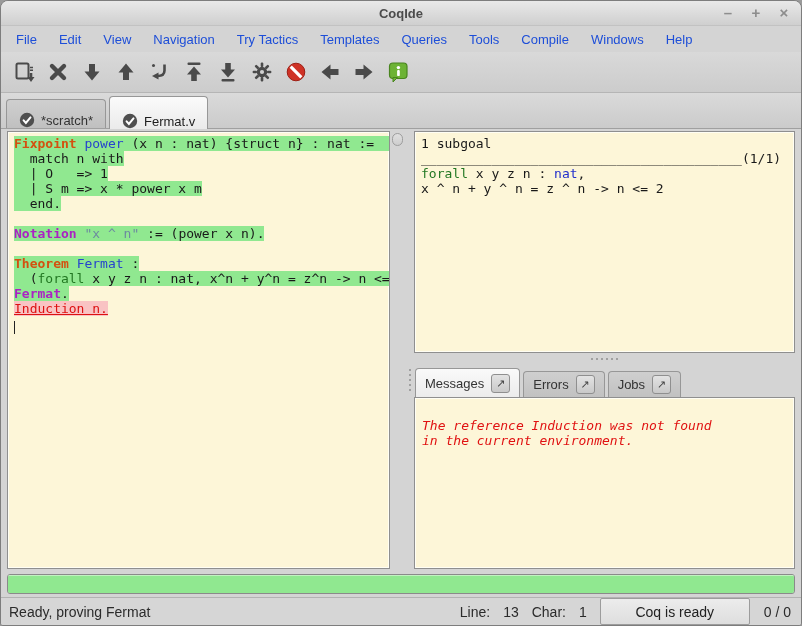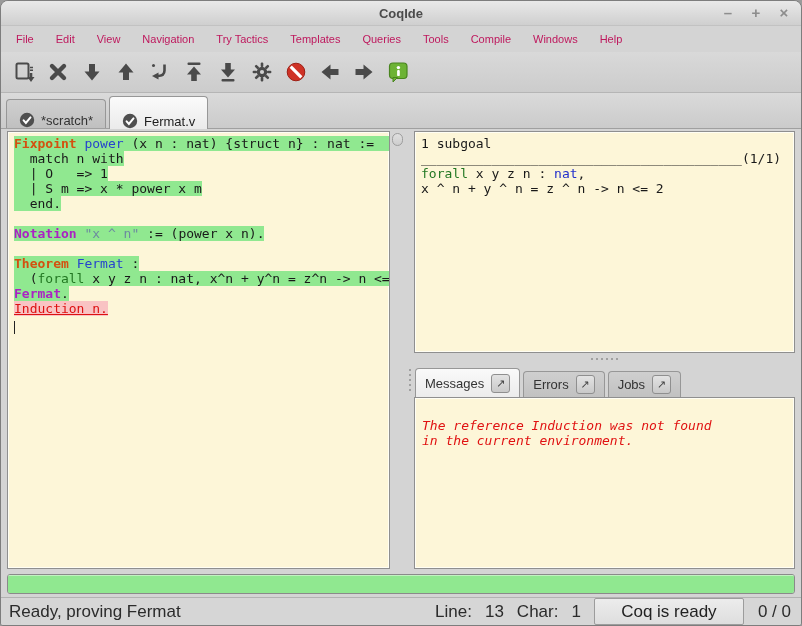--- a/index.html
+++ b/index.html
@@ -14,21 +14,21 @@
   .titlebar { height:25px; flex:0 0 25px; position:relative;
     background:linear-gradient(#e9e9e9,#cfcfcf); border-bottom:1px solid #c2c2c2;
     display:flex; align-items:center; justify-content:center; }
   .title { font-size:13px; font-weight:bold; color:#4c4c4c; }
   .winbtns { position:absolute; right:10px; top:0; height:100%; display:flex; align-items:center; gap:14px; }
   .winbtn { color:#8d8d8d; font-size:15px; font-weight:bold; width:14px; text-align:center; cursor:default; line-height:14px; }
 
   
   .menubar { height:26px; flex:0 0 26px; display:flex; align-items:center;
     background:#d4d4d4; padding-left:4px; }
-  .menu-item { font-size:11px; color:#be185d; padding:4px 11px; }
+  .menu-item { font-size:13px; color:#1d4ed8; padding:4px 11px; }
 
   
   .toolbar { height:41px; flex:0 0 41px; display:flex; align-items:center;
     background:linear-gradient(#d9d9d9,#cccccc); border-bottom:1px solid #b5b5b5; padding-left:6px; }
   .tbtn { width:34px; height:32px; display:flex; align-items:center; justify-content:center; border-radius:3px; }
   .tbtn svg { display:block; }
 
   
   .tabbar { height:36px; flex:0 0 36px; background:linear-gradient(#dadada,#cbcbcb);
     border-bottom:1px solid #a0a0a0; display:flex; align-items:flex-end; padding-left:5px; }
@@ -82,21 +82,21 @@
   .tk-err  { color:#dd1111; text-decoration:underline; }
   .tk-pln  { color:#191919; }
   .tk-msg  { color:#e01212; }
 
   
   .progress-row { flex:0 0 28px; padding:5px 6px 3px 6px; }
   .progress-track { height:20px; border:1px solid #8a8a8a; border-radius:3px; background:#e8e8e8; overflow:hidden; }
   .progress-fill { height:100%; box-shadow:inset 0 1px 0 rgba(255,255,255,.45); }
 
   .statusbar { flex:0 0 26px; background:#d6d6d6; border-top:1px solid #b2b2b2;
-    display:flex; align-items:center; font-size:17px; color:#2b2b2b; padding:0 10px 0 8px; }
+    display:flex; align-items:center; font-size:14px; color:#2b2b2b; padding:0 10px 0 8px; }
   .sb-right { margin-left:auto; display:flex; align-items:center; }
   .sb-lab { margin-right:13px; }
   .sb-val { margin-right:13px; }
   .coq-state { width:150px; height:27px; border:1px solid #9c9c9c; border-radius:2px;
     background:linear-gradient(#ececec,#dedede); display:flex; align-items:center; justify-content:center;
     margin-right:14px; color:#222; }
 </style>
 </head>
 <body>
 

